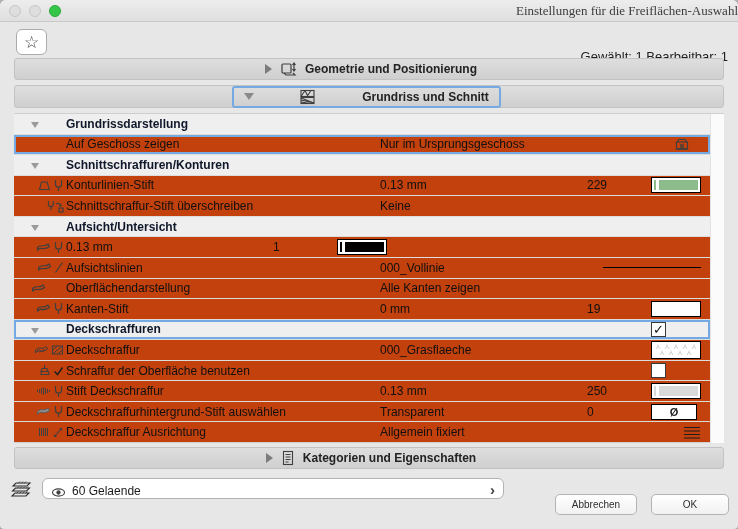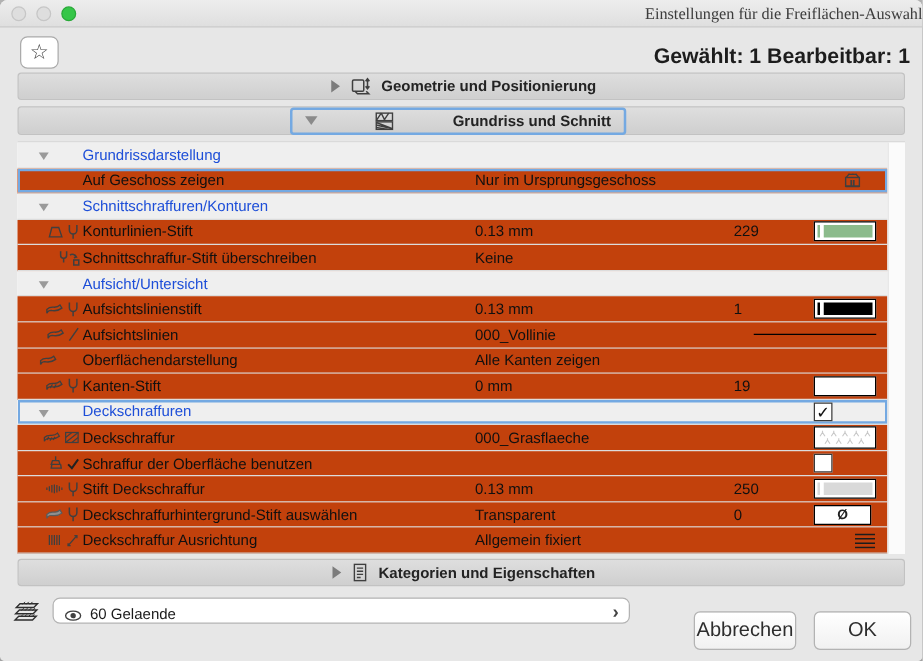--- a/index.html
+++ b/index.html
@@ -8,21 +8,21 @@
   
   .titlebar{height:22px;position:relative;background:linear-gradient(#ededed,#dfdfdf);border-bottom:1px solid #c9c9c9;}
   .traffic{position:absolute;left:9px;top:5px;display:flex;gap:8px;}
   .light{width:12px;height:12px;border-radius:50%;}
   .light.gray{background:#dedede;border:1px solid #c6c6c6;}
   .light.green{background:#35c648;border:1px solid #28a938;}
   .win-title{text-align:right;font-size:13px;line-height:21px;color:#3c3c3c;font-family:Liberation Serif, serif;}
   
   .band{height:36px;position:relative;}
   .star-btn{position:absolute;left:16px;top:7px;width:31px;height:26px;background:#fff;border:1px solid #ababab;border-radius:6px;display:flex;align-items:center;justify-content:center;font-size:17px;color:#444;}
-  .status{position:absolute;right:10px;top:13px;font-size:17px;font-weight:700;color:#1d1d1d;}
+  .status{position:absolute;right:10px;top:27px;font-size:13px;font-weight:400;color:#1d1d1d;}
   
   .secbar{height:22px;margin:0 14px;background:linear-gradient(#dedede,#cfcfcf);border:1px solid #c2c2c2;border-radius:3px;display:flex;align-items:center;padding:0 6px;position:relative;justify-content:center;}
   .secbar .tri{margin:0 8px 0 4px;}
   .sec-label{font-size:12px;font-weight:bold;color:#232323;margin-left:8px;}
   .sel-box{display:flex;align-items:center;height:22px;border:2px solid #74a9e2;border-radius:3px;padding:0 10px 0 4px;margin-left:-5px;gap:37px;}
   .sel-box .tri{margin:0 8px 0 6px;}
   
   .tri{width:0;height:0;display:inline-block;}
   .tri-right{border-left:7px solid #7c7c7c;border-top:5px solid transparent;border-bottom:5px solid transparent;}
   .tri-down{border-top:7px solid #8a8a8a;border-left:5px solid transparent;border-right:5px solid transparent;}
@@ -31,21 +31,21 @@
   .content{margin:5px 14px 0 14px;height:330px;background:#fff;border-top:1px solid #cfcfcf;display:flex;}
   .rows{flex:1;display:flex;flex-direction:column;}
   .vscroll{width:14px;background:#fbfbfb;border-left:1px solid #e2e2e2;}
   .row{height:22px;display:flex;align-items:center;border-bottom:1px solid #dcdcdc;background:#c2410c;}
   .row.sub{background:#efefef;}
   .row.hl{box-shadow:inset 0 0 0 2px #74a9e2;}
   .lead{width:52px;min-width:52px;height:100%;position:relative;}
   .lead .tri-sm{position:absolute;left:17px;top:8px;}
   .lead .icons{position:absolute;right:2px;top:0;height:100%;display:flex;align-items:center;gap:2px;}
   .lbl{flex:1;font-size:12px;color:#101010;white-space:nowrap;overflow:hidden;}
-  .lbl.bold{font-weight:normal;color:#1d4ed8;}
+  .lbl.bold{font-weight:bold;color:#0f172a;}
   .val{width:207px;min-width:207px;font-size:12px;color:#101010;white-space:nowrap;}
   .pen{width:50px;min-width:50px;font-size:12px;color:#101010;}
   .ctl{width:73px;min-width:73px;display:flex;align-items:center;padding-left:14px;}
   
   .swatch{width:50px;height:16px;border:1.5px solid #000;background:#fff;display:flex;align-items:stretch;padding:2px;}
   .pen-line{width:2px;margin-right:3px;}
   .pen-fill{flex:1;}
   .swatch-null{width:46px;height:16px;border:1.5px solid #000;background:#fff;display:flex;align-items:center;justify-content:center;font-size:11px;font-weight:bold;color:#222;}
   .swatch-pat{width:50px;height:18px;border:1.5px solid #000;background:#fff;display:flex;align-items:center;justify-content:center;}
   .checkbox{width:15px;height:15px;border:1.5px solid #3a3a3a;background:#fff;display:flex;align-items:center;justify-content:center;font-size:13px;font-weight:bold;color:#111;line-height:1;}
@@ -53,21 +53,21 @@
   .line-prev{width:98px;height:0;border-top:1.5px solid #000;}
   
   .secbar.b1{margin-top:6px;}
   .secbar.b2{margin-top:4px;}
   
   .footer{margin-top:7px;height:25px;display:flex;align-items:center;padding:0 8px;}
   .layers-ico{margin:0 6px 0 2px;}
   .layer-pop{height:21px;flex:0 0 462px;background:#fff;border:1px solid #b3b3b3;border-radius:6px;display:flex;align-items:flex-end;padding:0 8px;margin-right:auto;}
   .layer-pop .txt{font-size:12px;color:#1a1a1a;margin-left:6px;}
   .chev{margin-left:auto;font-size:15px;font-weight:bold;color:#444;line-height:1;transform:translateY(-1px);}
-  .btn{height:31px;background:linear-gradient(#ffffff,#f1f1f1);border:1px solid #b3b3b3;border-radius:5px;font-size:16px;color:#2d2d2d;display:flex;align-items:center;justify-content:center;margin-top:32px;}
+  .btn{height:21px;background:linear-gradient(#ffffff,#f1f1f1);border:1px solid #b3b3b3;border-radius:5px;font-size:10px;color:#2d2d2d;display:flex;align-items:center;justify-content:center;margin-top:32px;}
   .btn.cancel{width:82px;margin-right:14px;}
   .btn.ok{width:78px;margin-right:1px;}
   .ico{display:inline-block;}
   svg{display:block;}
 </style>
 </head>
 <body>
 
 <div class="window">
 
@@ -211,21 +211,20 @@
                 </svg>
           </span>
           <span class="ico">
             <svg width="11" height="13" viewBox="0 0 11 13" fill="none" stroke="#3f3f3f" stroke-width="1.2">
                   <path d="M2.5 1 v4.2 a3 3 0 0 0 6 0 V1"></path>
                   <path d="M5.5 8.2 V12"></path>
                 </svg>
           </span>
         </span>
           </div>
-        <div class="lbl">Aufsichtslinienstift</div>
         <div class="val">0.13 mm</div>
         <div class="pen">1</div>
         <div class="ctl">
           <span class="swatch">
             <span class="pen-line" style="background: rgb(0, 0, 0);"></span>
             <span class="pen-fill" style="background: rgb(0, 0, 0);"></span>
           </span>
         </div>
       </div>
 

